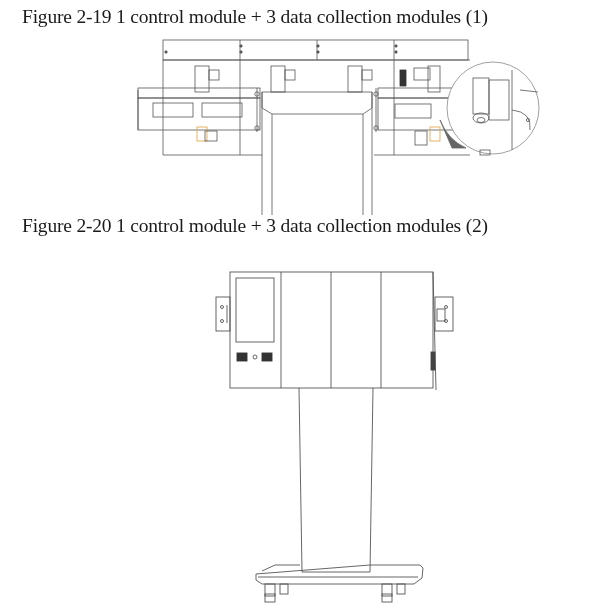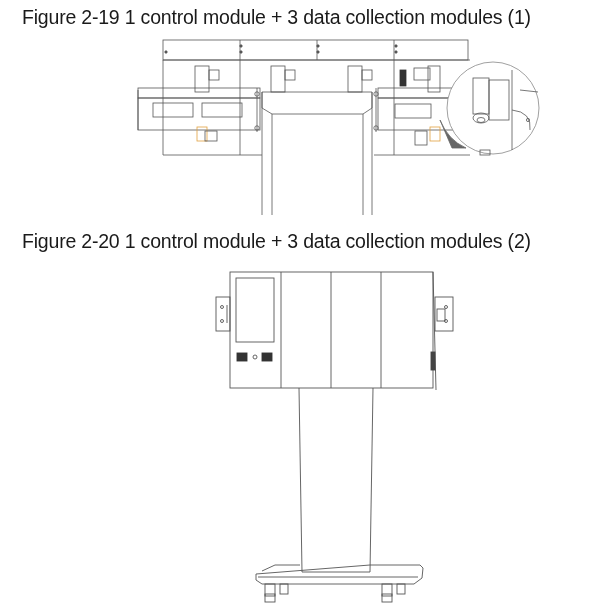--- a/index.html
+++ b/index.html
@@ -1,21 +1,21 @@
 <!DOCTYPE html>
 <html><head>
 <meta charset="utf-8">
 <style>
   html, body { margin:0; padding:0; background:#ffffff; }
   body { width:600px; height:616px; position:relative; overflow:hidden;
          font-family:"Liberation Sans", "DejaVu Sans", sans-serif; color:#1a1a1a; }
   .caption { position:absolute; left:22px; font-size:19.5px; letter-spacing:-0.2px;
-             white-space:nowrap; line-height:24px; }
+             white-space:nowrap; line-height:24px;font-family:Liberation Serif, serif; }
   #cap1 { top:5px; }
-  #cap2 { top:229px; }
+  #cap2 { top:214px; }
   .fig { position:absolute; }
   #fig1 { left:0; top:36px; width:600px; height:182px; }
   #fig2 { left:0; top:262px; width:600px; height:354px; }
   svg { display:block; }
 </style>
 </head>
 <body>
 
 <div class="caption" id="cap1">Figure 2-19 1 control module + 3 data collection modules (1)</div>
 

